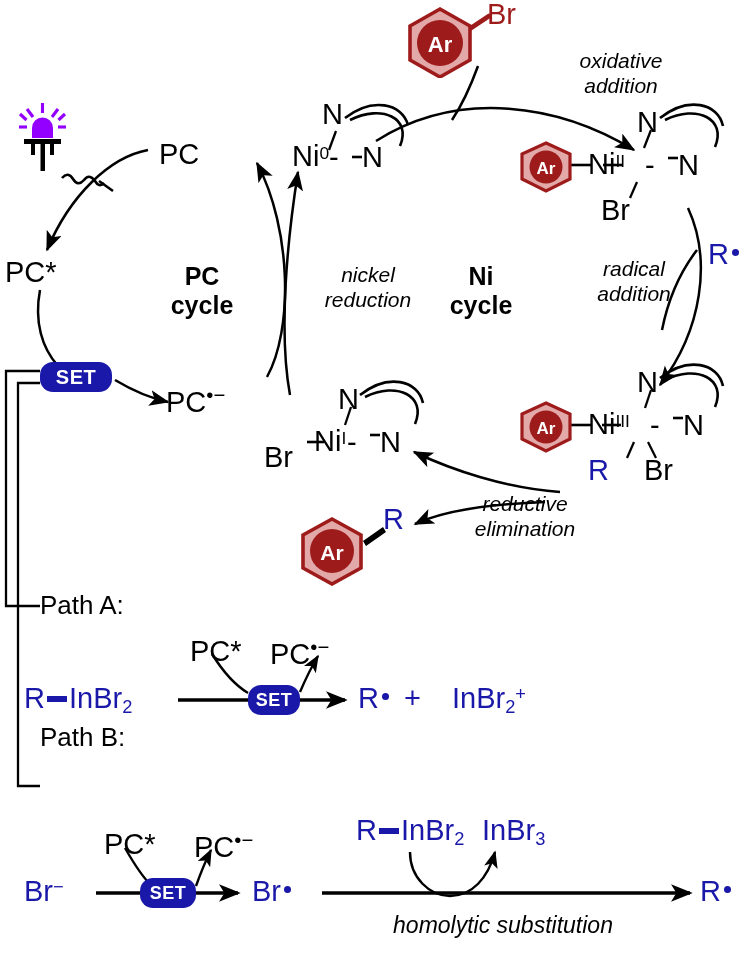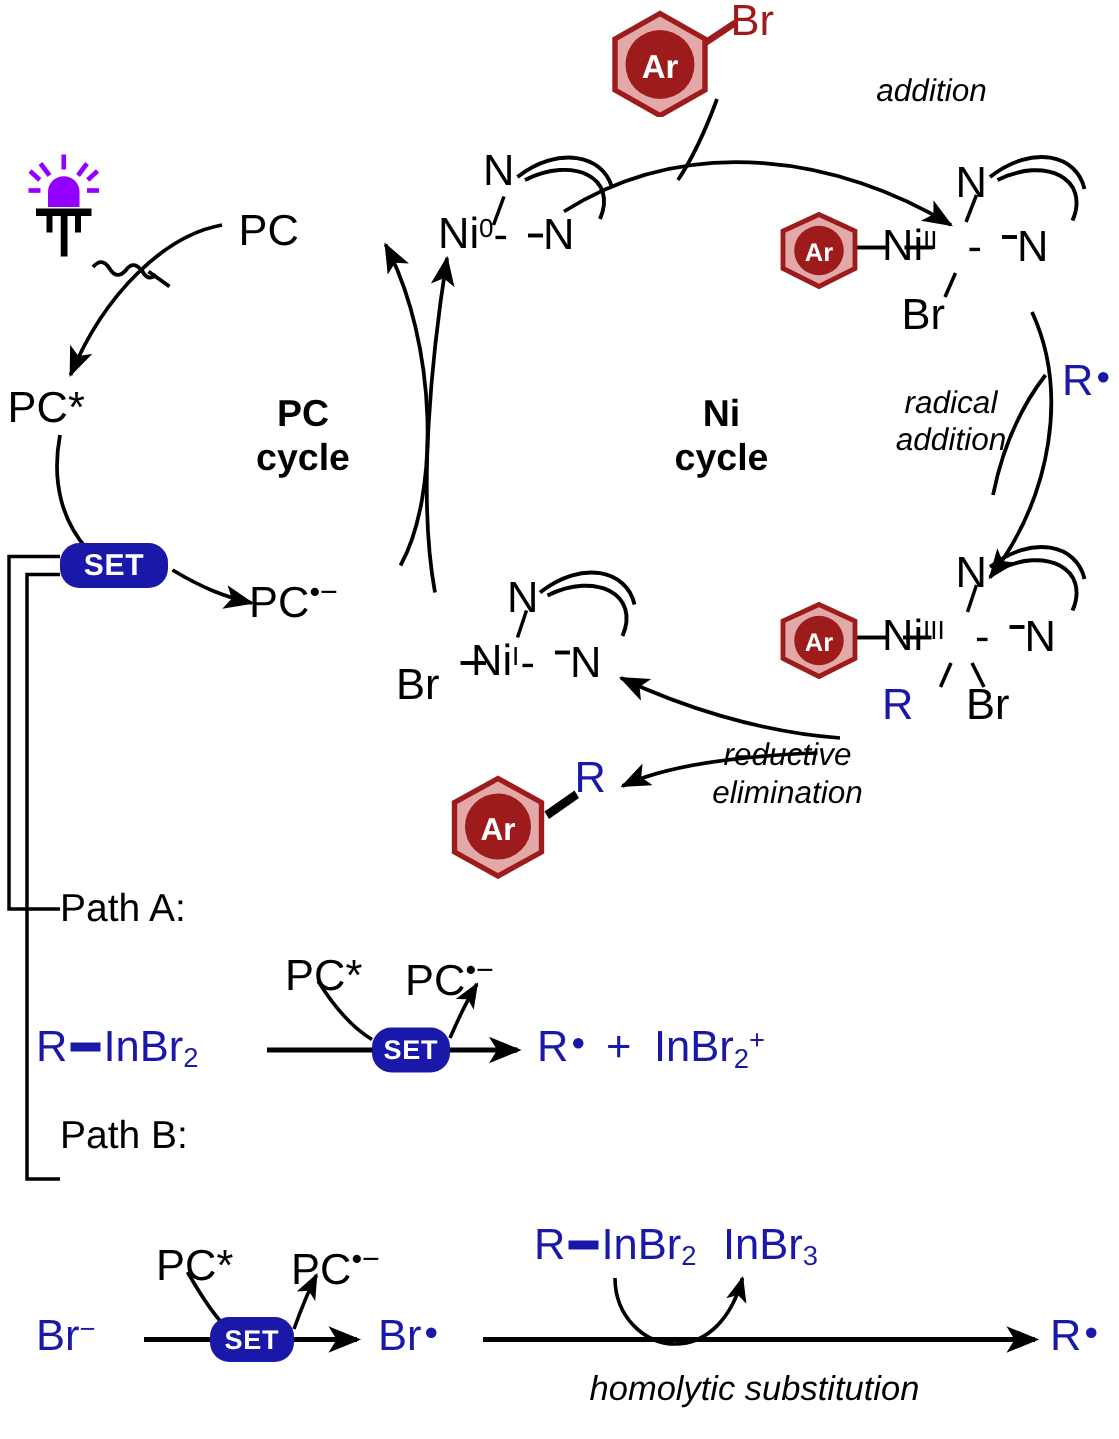--- a/index.html
+++ b/index.html
@@ -254,33 +254,38 @@
     <div>PC</div>
     <div>cycle</div>
   </div>
 
   <div class="lbl cyclabel" style="left:426px; top:262px; width:110px;">
     <div>Ni</div>
     <div>cycle</div>
   </div>
 
   <div class="lbl annot" style="left:546px; top:48px; width:150px;">
+    <div>oxidative</div>
     <div>addition</div>
   </div>
 
   <div class="lbl annot" style="left:574px; top:256px; width:120px;">
     <div>radical</div>
     <div>addition</div>
   </div>
 
   <div class="lbl annot" style="left:455px; top:491px; width:140px;">
     <div>reductive</div>
     <div>elimination</div>
   </div>
 
+  <div class="lbl annot" style="left:312px; top:262px; width:112px;">
+    <div>nickel</div>
+    <div>reduction</div>
+  </div>
 
   <div class="lbl chem" style="left:292px; top:142px;">
     <span>Ni</span><span class="sup-ox">0</span>
   </div>
   <div class="lbl chem" style="left:329px; top:143px;">-</div>
   <div class="lbl chem" style="left:322px; top:100px;">N</div>
   <div class="lbl chem" style="left:362px; top:143px;">N</div>
 
   <div class="lbl chem" style="left:588px; top:150px;">
     <span>Ni</span><span class="sup-ox">II</span>
@@ -326,25 +331,25 @@
   </div>
 
   <div class="set-badge" style="left:248px; top:685px; width:52px; height:30px; border-radius:13px; font-size:18px;">SET</div>
 
   <div class="lbl chem blue" style="left:358px; top:684px;">
     <span>R</span><span class="radical-dot"></span>
   </div>
 
   <div class="lbl chem blue" style="left:404px; top:684px;">+</div>
 
-  <div class="lbl chem blue" style="left:436px; top:684px;">
+  <div class="lbl chem blue" style="left:452px; top:684px;">
     <span>InBr</span><sub>2</sub><sup>+</sup>
   </div>
 
-  <div class="lbl path-label" style="left:40px; top:743px;">Path B:</div>
+  <div class="lbl path-label" style="left:40px; top:724px;">Path B:</div>
 
   <div class="lbl chem" style="left:104px; top:830px;">PC*</div>
 
   <div class="lbl chem" style="left:194px; top:830px;">
     <span>PC</span><span style="font-size:0.7em; vertical-align:0.5em;">•−</span>
   </div>
 
   <div class="lbl chem blue" style="left:24px; top:877px;text-align:right;">
     <span>Br</span><sup>−</sup>
   </div>

